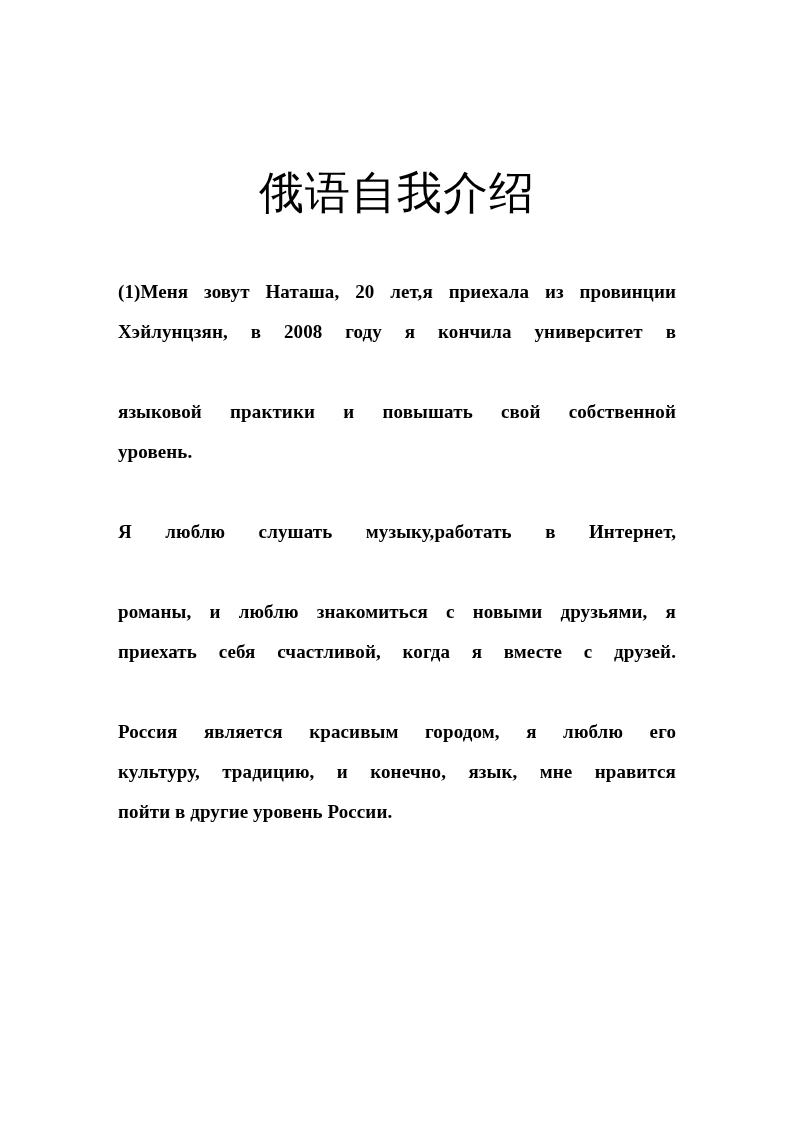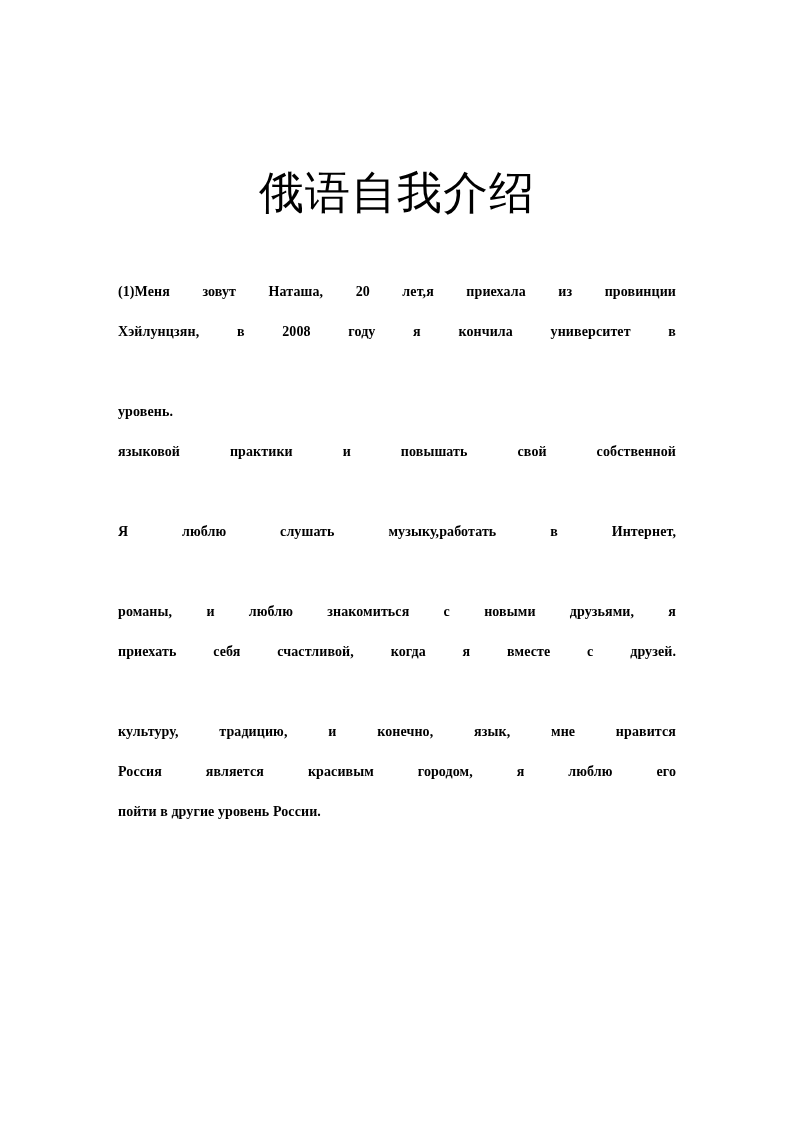--- a/index.html
+++ b/index.html
@@ -38,21 +38,21 @@
 
   
   .body-block {
     position: absolute;
     top: 272px;
     left: 118px;
     width: 558px;
   }
 
   .para {
-    font-size: 14px;
+    font-size: 19px;
     line-height: 40px;
     font-weight: bold;
     text-align: justify;
     text-justify: inter-word;
     color: #000000;
     margin: 0;
     letter-spacing: 0.1px;
   }
 
   
@@ -94,36 +94,36 @@
   <h1 class="doc-title">俄语自我介绍</h1>
 
   <div class="body-block">
 
     <p class="para">
       <span class="ln">(1)Меня зовут Наташа, 20 лет,я приехала из провинции</span>
       <span class="ln">Хэйлунцзян, в 2008 году я кончила университет в</span>
     </p>
 
     <p class="para">
+      <span class="ln">языковой практики и повышать свой собственной</span>
       <span class="ln last">уровень.</span>
-      <span class="ln">языковой практики и повышать свой собственной</span>
     </p>
 
     <p class="para">
       <span class="ln">Я люблю слушать музыку,работать в Интернет,</span>
     </p>
 
     <p class="para">
       <span class="ln">романы, и люблю знакомиться с новыми друзьями, я</span>
       <span class="ln">приехать себя счастливой, когда я вместе с друзей.</span>
     </p>
 
     <p class="para">
+      <span class="ln">Россия является красивым городом, я люблю его</span>
       <span class="ln">культуру, традицию, и конечно, язык, мне нравится</span>
-      <span class="ln">Россия является красивым городом, я люблю его</span>
       <span class="ln last">пойти в другие уровень России.</span>
     </p>
 
   </div>
 
   <div class="page-number">1</div>
 
 </div>
 
 </body></html>

